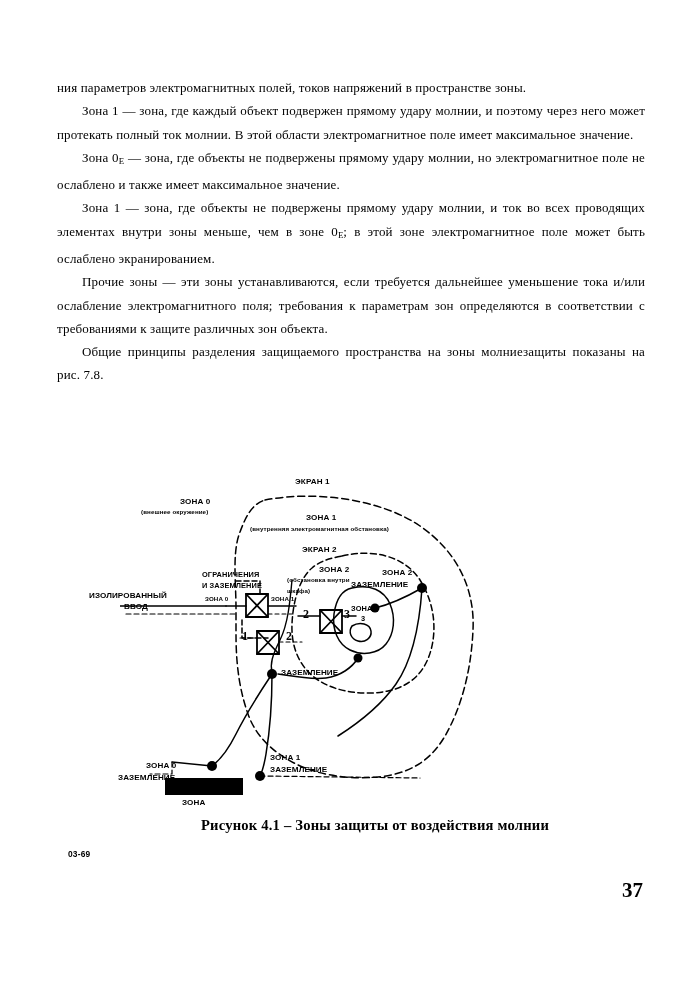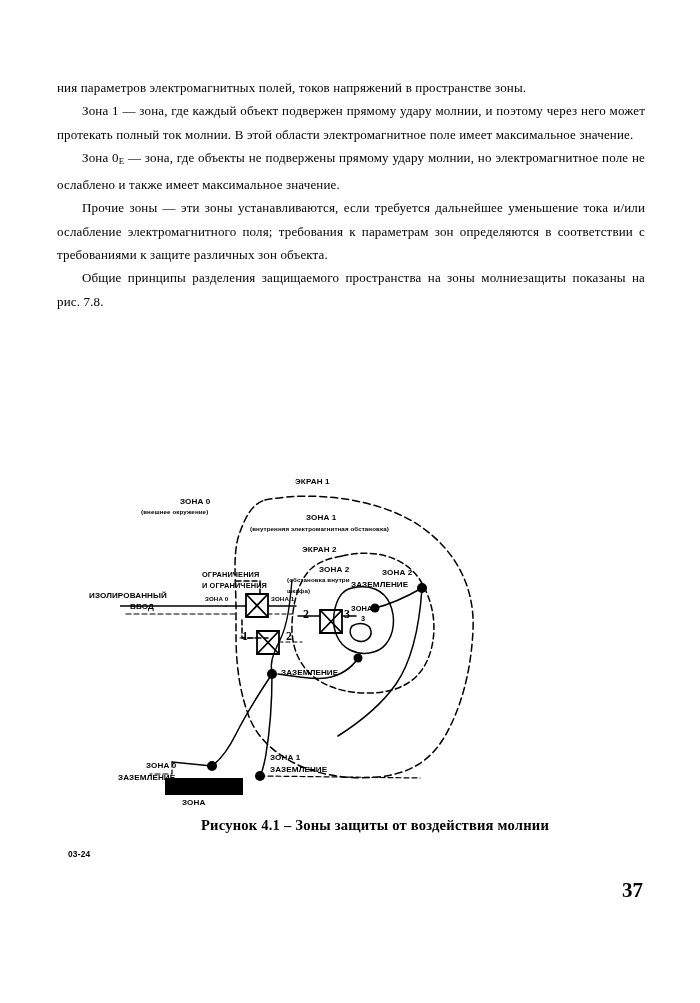--- a/index.html
+++ b/index.html
@@ -118,20 +118,21 @@
 <div id="page">
 
   <div class="textblock">
 
     <p class="para">ния параметров электромагнитных полей, токов напряжений в пространстве зоны.</p>
 
     <p class="para indent">Зона 1 — зона, где каждый объект подвержен прямому удару молнии, и поэтому через него может протекать полный ток молнии. В этой области электромагнитное поле имеет максимальное значение.</p>
 
     <p class="para indent"><span>Зона 0</span><sub>E</sub><span> — зона, где объекты не подвержены прямому удару молнии, но электромагнитное поле не ослаблено и также имеет максимальное значение.</span></p>
 
+    <p class="para indent"><span>Зона 1 — зона, где объекты не подвержены прямому удару молнии, и ток во всех проводящих элементах внутри зоны меньше, чем в зоне 0</span><sub>E</sub><span>; в этой зоне электромагнитное поле может быть ослаблено экранированием.</span></p>
 
     <p class="para indent">Прочие зоны — эти зоны устанавливаются, если требуется дальнейшее уменьшение тока и/или ослабление электромагнитного поля; требования к параметрам зон определяются в соответствии с требованиями к защите различных зон объекта.</p>
 
     <p class="para indent">Общие принципы разделения защищаемого пространства на зоны молниезащиты показаны на рис. 7.8.</p>
   </div>
 
   <div id="figure">
 
     <svg viewBox="0 0 460 335" xmlns="http://www.w3.org/2000/svg">
       <g fill="none" stroke="#000" stroke-width="1.5" stroke-linecap="round" stroke-linejoin="round">
@@ -233,24 +234,24 @@
     <div class="fig-label lbl-big center" style="left:186px; top:35px;">ЗОНА 1</div>
     <div class="fig-label lbl-small center" style="left:130px; top:48px;">(внутренняя электромагнитная обстановка)</div>
 
     <div class="fig-label lbl-big center" style="left:182px; top:67px;">ЭКРАН 2</div>
 
     <div class="fig-label lbl-big center" style="left:199px; top:87px;">ЗОНА 2</div>
     <div class="fig-label lbl-small" style="left:167px; top:99px;">(обстановка внутри</div>
     <div class="fig-label lbl-small" style="left:167px; top:110px;">шкафа)</div>
 
     <div class="fig-label lbl-med center" style="left:82px; top:93px;">ОГРАНИЧЕНИЯ</div>
-    <div class="fig-label lbl-med center" style="left:82px; top:104px;">И ОГРАНИЧЕНИЯ</div>
+    <div class="fig-label lbl-med center" style="left:82px; top:104px;">И ЗАЗЕМЛЕНИЕ</div>
 
     <div class="fig-label lbl-big" style="left:-31px; top:113px;">ИЗОЛИРОВАННЫЙ</div>
-    <div class="fig-label lbl-big" style="left:10px; top:124px;">ВВОД</div>
+    <div class="fig-label lbl-big" style="left:4px; top:124px;">ВВОД</div>
 
     <div class="fig-label lbl-small" style="left:85px; top:118px;">ЗОНА 0</div>
     <div class="fig-label lbl-small" style="left:151px; top:118px;">ЗОНА 1</div>
 
     <div class="fig-label lbl-num" style="left:122px; top:152px;">1</div>
     <div class="fig-label lbl-num" style="left:166px; top:152px;">2</div>
     <div class="fig-label lbl-num" style="left:183px; top:130px;">2</div>
     <div class="fig-label lbl-num" style="left:224px; top:130px;">3</div>
 
     <div class="fig-label lbl-med center" style="left:231px; top:127px;">ЗОНА</div>
@@ -265,16 +266,16 @@
     <div class="fig-label lbl-big" style="left:150px; top:287px;">ЗАЗЕМЛЕНИЕ</div>
 
     <div class="fig-label lbl-big" style="left:26px; top:283px;">ЗОНА 0</div>
     <div class="fig-label lbl-big" style="left:-2px; top:295px;">ЗАЗЕМЛЕНИЕ</div>
 
     <div class="fig-label lbl-big" style="left:62px; top:320px;">ЗОНА</div>
   </div>
 
   <div id="caption">Рисунок 4.1 – Зоны защиты от воздействия молнии</div>
 
-  <div id="footer-code">03-24</div>
+  <div id="footer-code">03-69</div>
   <div id="page-number">37</div>
 
 </div>
 
 </body></html>

